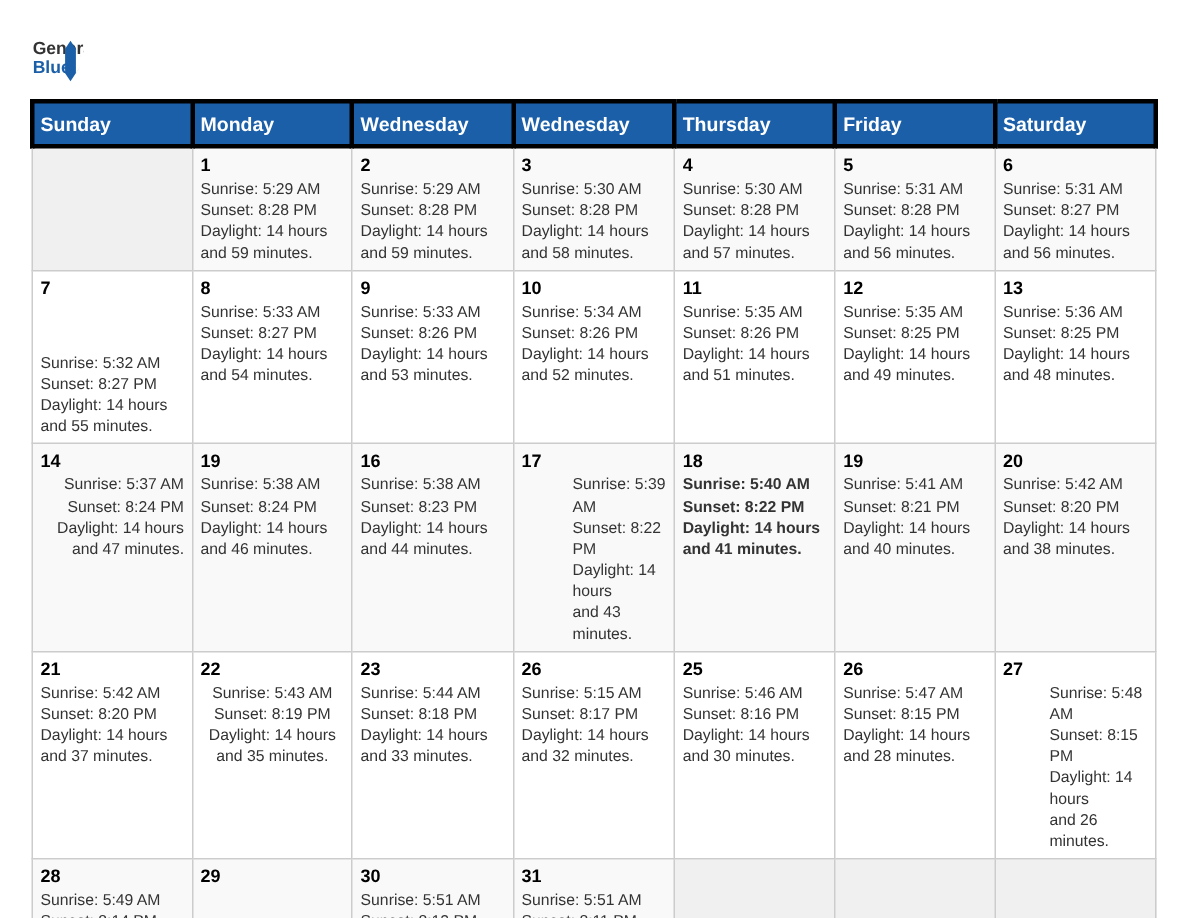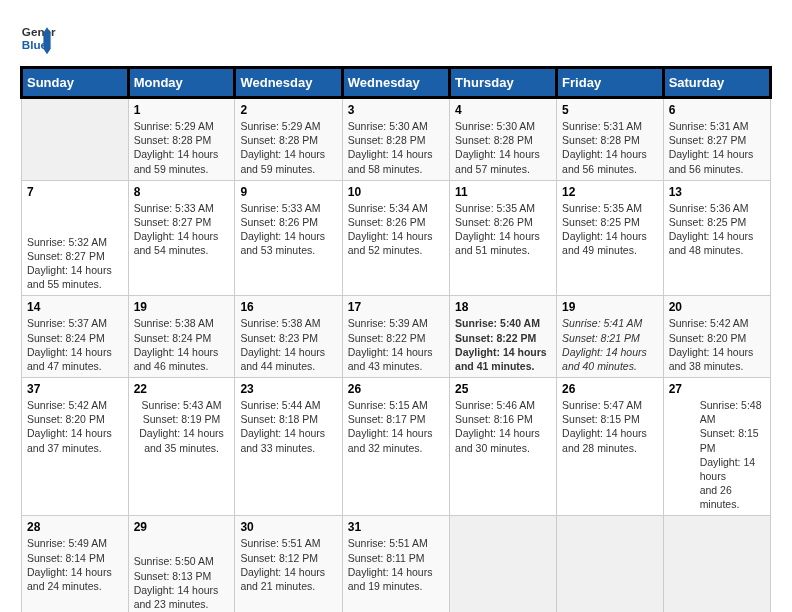--- a/index.html
+++ b/index.html
@@ -202,71 +202,71 @@
           <span class="day-num">13</span>
           <div class="day-info" style="white-space: pre-line;">Sunrise: 5:36 AM
 Sunset: 8:25 PM
 Daylight: 14 hours
 and 48 minutes.</div>
         </td>
       </tr>
       <tr>
         <td>
           <span class="day-num">14</span>
-          <div class="day-info" style="white-space: pre-line;">Sunrise: 5:37 AM
+          <div class="day-info" style="white-space: pre-line; text-align: right;">Sunrise: 5:37 AM
 Sunset: 8:24 PM
 Daylight: 14 hours
 and 47 minutes.</div>
         </td>
         <td>
           <span class="day-num">19</span>
           <div class="day-info" style="white-space: pre-line;">Sunrise: 5:38 AM
 Sunset: 8:24 PM
 Daylight: 14 hours
 and 46 minutes.</div>
         </td>
         <td>
           <span class="day-num">16</span>
           <div class="day-info" style="white-space: pre-line;">Sunrise: 5:38 AM
 Sunset: 8:23 PM
 Daylight: 14 hours
 and 44 minutes.</div>
         </td>
         <td>
           <span class="day-num">17</span>
-          <div class="day-info" style="white-space: pre-line;">Sunrise: 5:39 AM
+          <div class="day-info" style="white-space: pre-line; margin-left: 34px;">Sunrise: 5:39 AM
 Sunset: 8:22 PM
 Daylight: 14 hours
 and 43 minutes.</div>
         </td>
         <td>
           <span class="day-num">18</span>
           <div class="day-info" style="white-space: pre-line; font-weight: bold;">Sunrise: 5:40 AM
 Sunset: 8:22 PM
 Daylight: 14 hours
 and 41 minutes.</div>
         </td>
         <td>
           <span class="day-num">19</span>
-          <div class="day-info" style="white-space: pre-line; font-style: italic;">Sunrise: 5:41 AM
+          <div class="day-info" style="white-space: pre-line;">Sunrise: 5:41 AM
 Sunset: 8:21 PM
 Daylight: 14 hours
 and 40 minutes.</div>
         </td>
         <td>
           <span class="day-num">20</span>
           <div class="day-info" style="white-space: pre-line;">Sunrise: 5:42 AM
 Sunset: 8:20 PM
 Daylight: 14 hours
 and 38 minutes.</div>
         </td>
       </tr>
       <tr>
         <td>
-          <span class="day-num">37</span>
+          <span class="day-num">21</span>
           <div class="day-info" style="white-space: pre-line;">Sunrise: 5:42 AM
 Sunset: 8:20 PM
 Daylight: 14 hours
 and 37 minutes.</div>
         </td>
         <td>
           <span class="day-num">22</span>
           <div class="day-info" style="white-space: pre-line; text-align: center;">Sunrise: 5:43 AM
 Sunset: 8:19 PM
 Daylight: 14 hours

